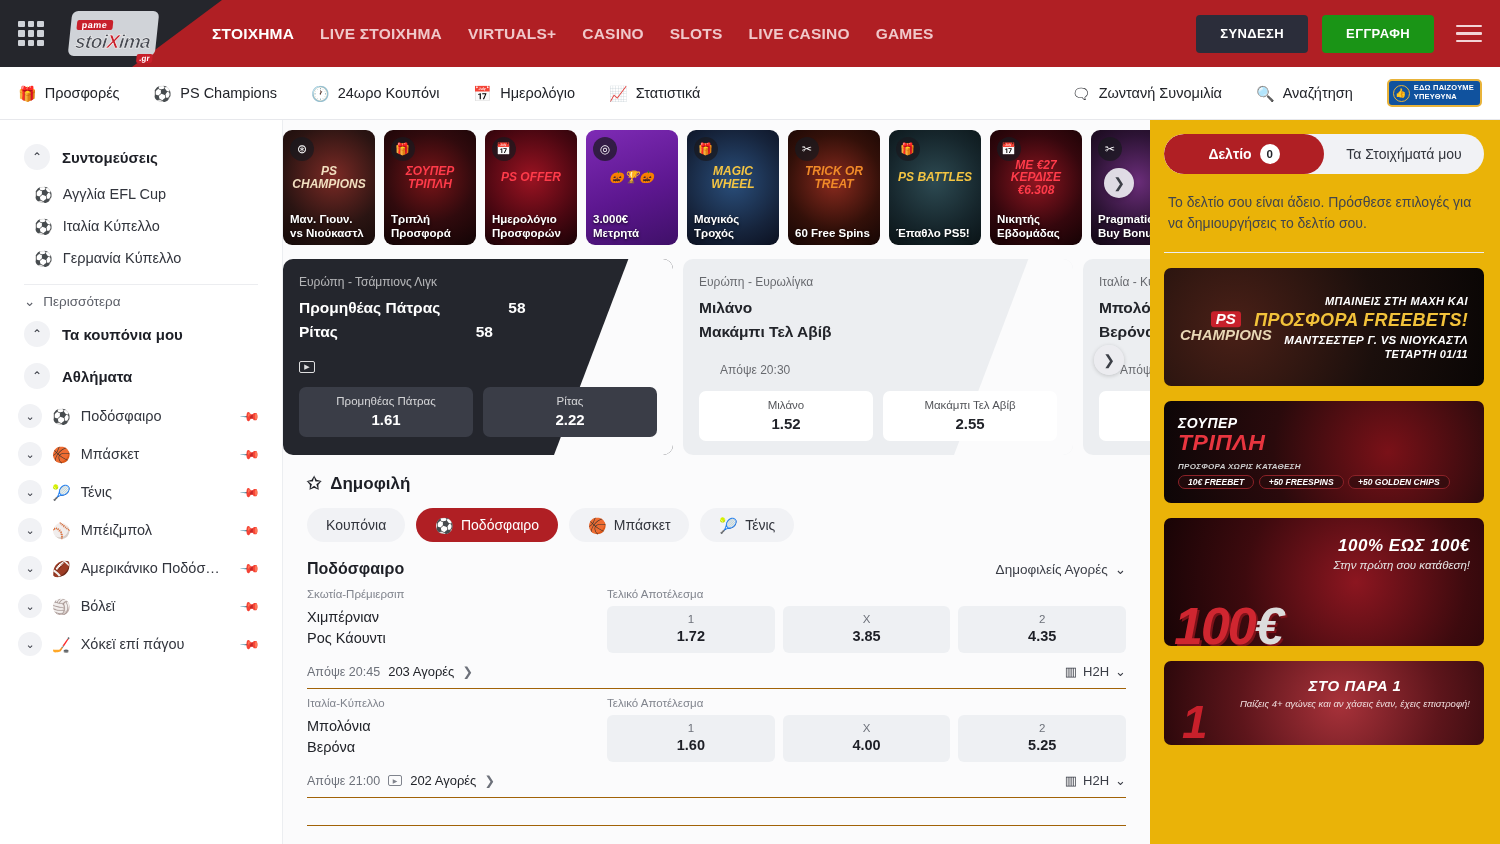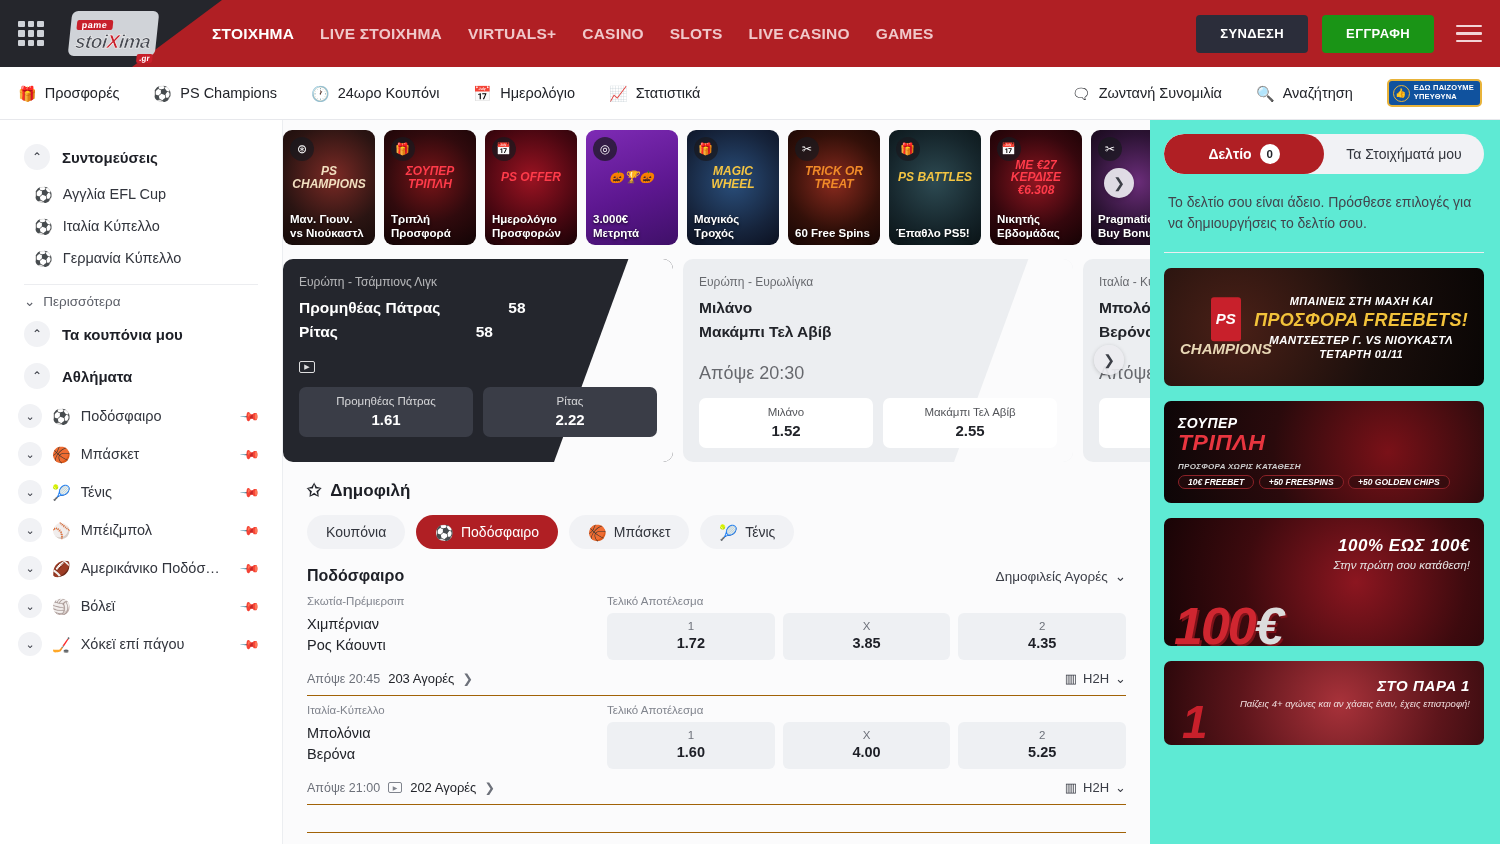--- a/index.html
+++ b/index.html
@@ -263,21 +263,21 @@
     clip-path: polygon(62% 0, 100% 0, 100% 100%, 0% 100%);
   }
   .mc-league { font-size: 12px; opacity: .66; margin-bottom: 10px; position:relative; z-index:2;}
   .mc-team {
     display: flex; align-items: center;
     font-size: 15.5px; font-weight: bold;
     margin-bottom: 6px; position:relative; z-index:2;
   }
   .mc-team .nm { flex: 0 0 auto; }
   .mc-team .sc { margin-left: 68px; font-weight: bold; }
-  .mc-meta { font-size: 18px; opacity:.66; margin-top: 22px; position:relative; z-index:2;}
+  .mc-meta { font-size: 12px; opacity:.66; margin-top: 22px; position:relative; z-index:2;margin-left:21px;}
   .mc-tv {
     margin-top: 20px; width: 16px; height: 12px;
     border: 1.4px solid currentColor; border-radius: 2px;
     display:flex; align-items:center; justify-content:center;
     font-size: 7px; position:relative; z-index:2; opacity:.85;
   }
   .mc-odds { display: flex; gap: 10px; margin-top: 14px; position:relative; z-index:3; }
   .odd-box {
     flex: 1; border-radius: 7px; padding: 8px 6px 9px;
     text-align: center; cursor: pointer;
@@ -338,21 +338,21 @@
   .ev-markets { color: #22242a; font-size: 13px; }
   .ev-h2h { margin-left: auto; display: flex; align-items: center; gap: 6px; color: #3a3d46; font-size: 13px; cursor: pointer; }
   .tv-mini {
     width: 14px; height: 11px; border: 1.2px solid #80848d; border-radius: 2px;
     display:inline-flex; align-items:center; justify-content:center; font-size:6px; color:#80848d;
   }
 
   
   .rightpanel {
     width: 350px; flex: 0 0 350px;
-    background: #5eead4;
+    background: #eab308;
     padding: 14px 16px 0 14px;
     overflow: hidden;
   }
   .slip-tabs {
     display: flex; background: #f1f2f5; border-radius: 22px;
     padding: 0; height: 40px; margin-bottom: 14px; overflow: hidden;
   }
   .slip-tab {
     flex: 1; display: flex; align-items: center; justify-content: center;
     gap: 8px; font-size: 14px; color: #32353d; cursor: pointer;
@@ -370,31 +370,31 @@
   }
   .banner {
     height: 118px; border-radius: 7px; margin-top: 15px;
     position: relative; overflow: hidden; cursor: pointer;
     display: flex; align-items: center; justify-content: flex-end;
   }
   .bn1 { background: radial-gradient(circle at 22% 50%, #4a2017 0%, #1b0f0c 55%, #0a0605 100%); }
   .bn2 { background: radial-gradient(circle at 70% 50%, #7a1118 0%, #2a0a0c 50%, #0d0607 100%); }
   .bn3 { background: radial-gradient(circle at 60% 50%, #8c1620 0%, #3d0a0e 55%, #180406 100%); }
   .bn4 { background: radial-gradient(circle at 55% 50%, #a8323a 0%, #5d151b 55%, #2c080b 100%); }
-  .bn-txt { text-align: center; padding-right: 16px; z-index: 3; }
+  .bn-txt { text-align: right; padding-right: 16px; z-index: 3; }
   .bn-l1 { font-size: 11px; font-weight: bold; font-style: italic; color: #fff; letter-spacing: .4px; }
   .bn-l2 { font-size: 18px; font-weight: bold; font-style: italic; color: #f2c23a; letter-spacing: .3px; margin: 3px 0; }
   .bn-l3 { font-size: 11.5px; font-weight: bold; font-style: italic; color: #fff; letter-spacing: .3px; }
   .bn-l4 { font-size: 11px; font-weight: bold; font-style: italic; color: #fff; letter-spacing: .3px; margin-top:2px;}
   .bn-ps {
     position: absolute; left: 16px; top: 50%; transform: translateY(-50%);
     font-size: 15px; font-weight: bold; font-style: italic; color: #e8d7b5;
     text-align: center; line-height: 1.05; z-index: 3;
   }
-  .bn-ps .psred { background:#c8202b; color:#fff; padding: 14px 5px; border-radius:3px; display:inline-block; }
+  .bn-ps .psred { background:#c8202b; color:#fff; padding: 0 5px; border-radius:3px; display:inline-block; }
   .bn2-left {
     position:absolute; left: 14px; top: 50%; transform: translateY(-50%);
     z-index:3; text-align:left;
   }
   .bn2-l1 { font-size: 14px; font-weight:bold; font-style:italic; color:#fff; letter-spacing:.5px;}
   .bn2-l2 { font-size: 23px; font-weight:bold; font-style:italic; color:#e8353f; letter-spacing:.5px; line-height:1;}
   .bn2-l3 { font-size: 8px; font-weight:bold; font-style:italic; color:#cfcfcf; letter-spacing:.3px; margin-top:8px;}
   .bn-chip {
     display:inline-block; border:1px solid #8c2228; border-radius:10px;
     padding: 1px 9px; font-size: 8.5px; font-weight:bold; font-style:italic;
@@ -404,21 +404,21 @@
     position:absolute; left: 10px; bottom: -6px; z-index:3;
     font-size: 52px; font-weight: bold; font-style: italic; color: #cf2630;
     line-height: 1; letter-spacing: -2px;
     text-shadow: 2px 2px 0 #7d1219;
   }
   .bn3-e { color: #dcdcdc; }
   .bn3-r { position:absolute; right:14px; top:18px; text-align:right; z-index:3;}
   .bn3-r1 { font-size: 17px; font-weight:bold; font-style:italic; color:#fff; letter-spacing:.5px;}
   .bn3-r2 { font-size: 11.5px; font-style:italic; color:#e6e6e6; margin-top:3px;}
   .bn4-1 { position:absolute; left: 18px; bottom: 2px; z-index:3; font-size: 46px; font-weight:bold; font-style:italic; color:#c8202b; line-height:.9;}
-  .bn4-r { position:absolute; right: 14px; top: 16px; text-align:right; z-index:3;}
+  .bn4-r { position:absolute; right: 14px; top: 16px; text-align:center; z-index:3;}
   .bn4-r1 { font-size: 15px; font-weight:bold; font-style:italic; color:#fff; letter-spacing:.6px;}
   .bn4-r2 { font-size: 9.5px; font-style:italic; color:#f0dede; margin-top:4px; line-height:1.35;}
 </style>
 </head>
 <body>
 
 <div class="topnav">
   <div class="topnav-dark"></div>
 
   <div class="grid-icon">

